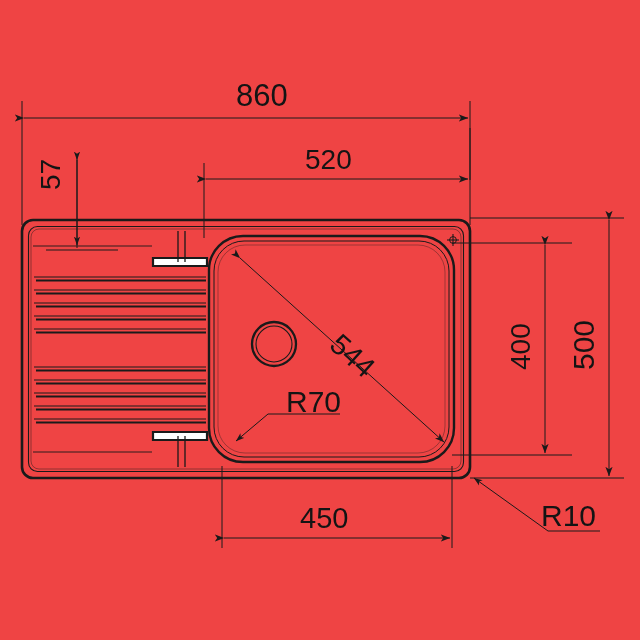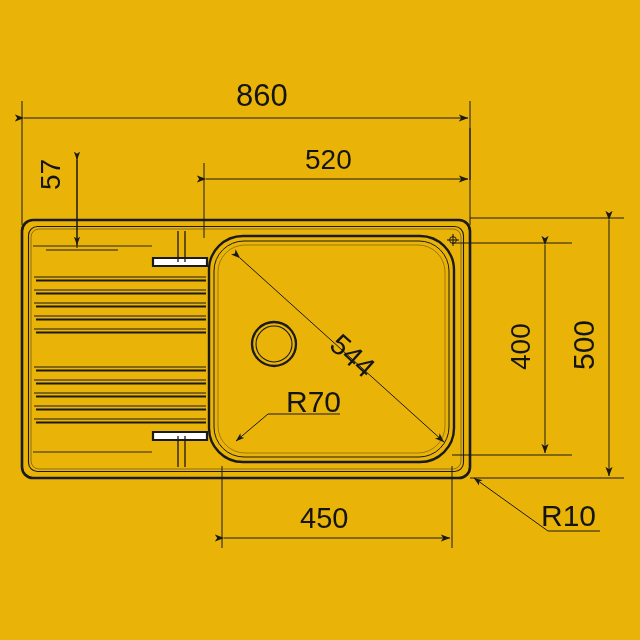--- a/index.html
+++ b/index.html
@@ -1,18 +1,18 @@
 <!DOCTYPE html>
 <html><head>
 <meta charset="utf-8">
 <style>
   html,body{margin:0;padding:0;background:#ffffff;}
   body{width:640px;height:640px;overflow:hidden;
        font-family:"Liberation Sans",sans-serif;color:#1a1a1a;}
-  #stage{position:relative;width:640px;height:640px;background:#eab308;}
+  #stage{position:relative;width:640px;height:640px;background:#ef4444;}
   svg#drawing{position:absolute;left:0;top:0;width:640px;height:640px;display:block;}
   .dimtext{font-family:"Liberation Sans",sans-serif;font-weight:400;fill:#141414;}
 </style>
 </head>
 <body>
 
 <div id="stage">
   <svg id="drawing" viewBox="0 0 640 640">
     <defs>
       <marker id="ah" markerWidth="10" markerHeight="8" refX="9.2" refY="4" orient="auto" markerUnits="userSpaceOnUse">

